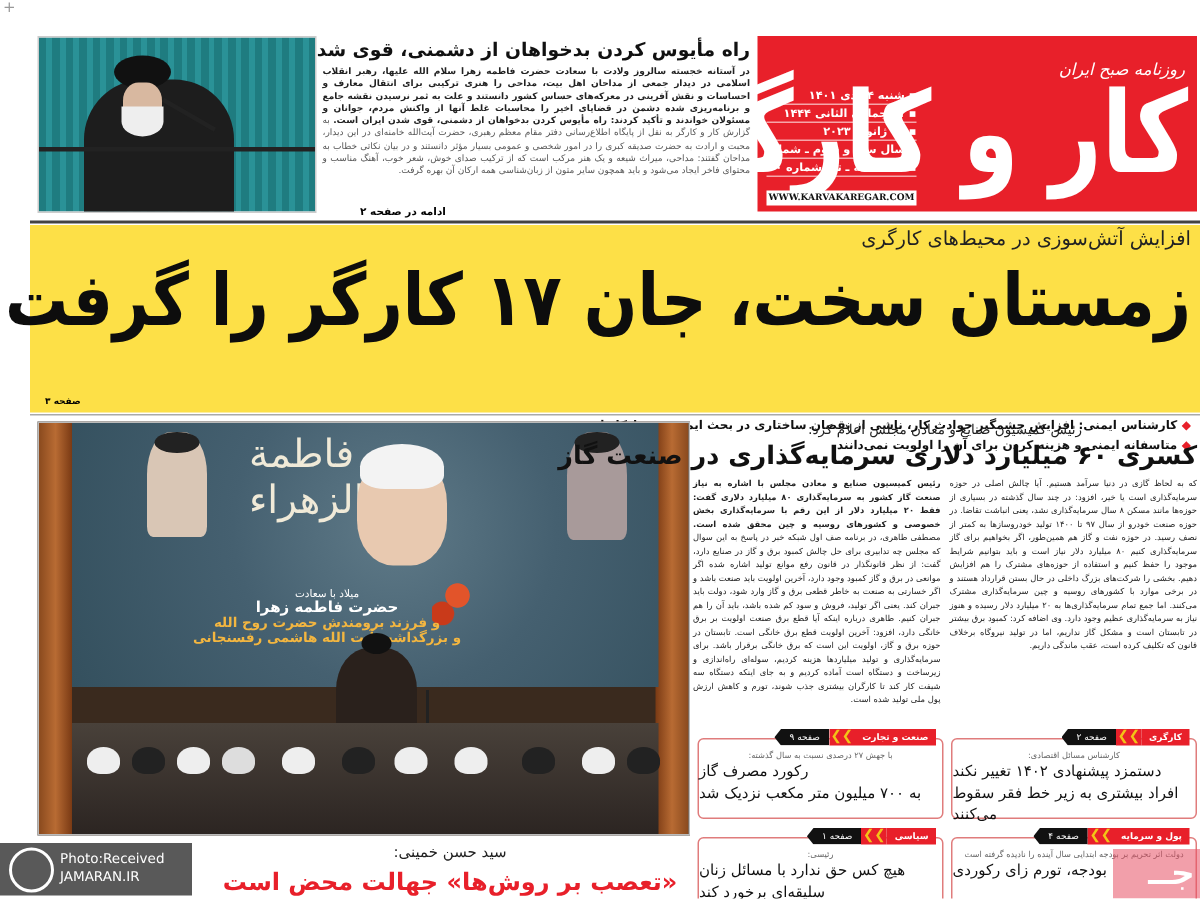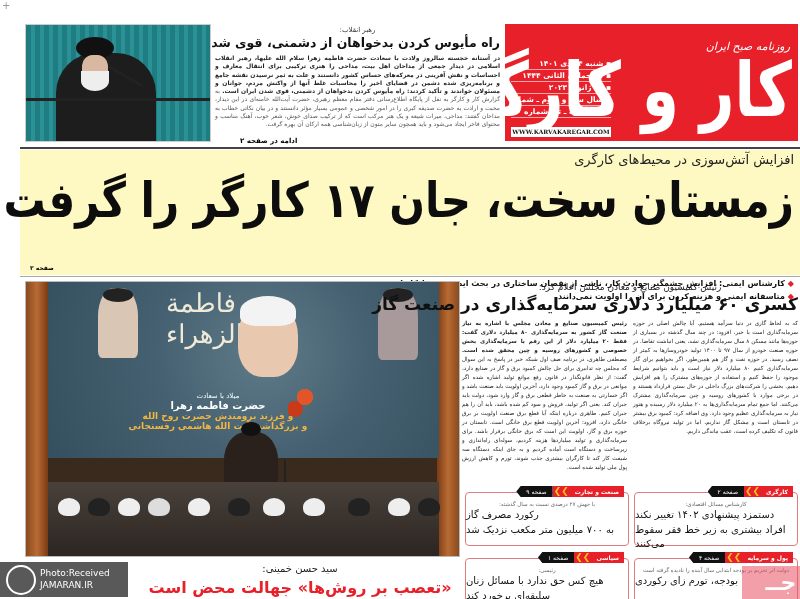--- a/index.html
+++ b/index.html
@@ -54,21 +54,21 @@
   }
   .photo-leader .turban { position: absolute; left: 50px; top: 12px; width: 38px; height: 22px; background: #111; border-radius: 50%; }
   .photo-leader .face { position: absolute; left: 56px; top: 30px; width: 26px; height: 30px; background: #d8b8a0; border-radius: 40%; }
   .photo-leader .beard { position: absolute; left: 55px; top: 46px; width: 28px; height: 20px; background: #eee; border-radius: 0 0 50% 50%; }
   .photo-leader .mic { position: absolute; left: 80px; top: 50px; width: 40px; height: 3px; background: #222; transform: rotate(30deg); }
   .photo-leader .bar { position: absolute; left: 0; top: 73px; width: 100%; height: 3px; background: #222; }
 
   .rule-top { position: absolute; left: 20px; top: 147px; width: 780px; height: 2px; background: #444; }
 
   
-  .band { position: absolute; left: 20px; top: 150px; width: 780px; height: 125px; background: #fef9c3; }
+  .band { position: absolute; left: 20px; top: 150px; width: 780px; height: 125px; background: #fde047; }
   .band-kicker { position: absolute; right: 6px; top: 2px; font-size: 13px; color: #222; }
   .band-headline {
     position: absolute; right: 6px; top: 22px; font-size: 42px; font-weight: bold; color: #0d0d0d;
     white-space: nowrap; letter-spacing: -1px; transform: scaleY(1.15); transform-origin: top right;
   }
   .band-bullets { position: absolute; right: 6px; top: 83px; margin-top: 44px; }
   .band-bullet { font-size: 8px; font-weight: bold; color: #111; line-height: 13px; white-space: nowrap; }
   .band-bullet .diamond { color: #e8202a; margin-left: 3px; }
   .band-page { position: absolute; left: 10px; top: 114px; font-size: 6px; font-weight: bold; }
 
@@ -151,21 +151,20 @@
       <div class="mast-info-line">شنبه ۲۴ دی ۱۴۰۱</div>
       <div class="mast-info-line">۲۱ جمادی الثانی ۱۴۴۴</div>
       <div class="mast-info-line">۱۴ ژانویه ۲۰۲۳</div>
       <div class="mast-info-line">سال سی و سوم ـ شماره ۹۱۰۲</div>
       <div class="mast-info-line">۱۲ صفحه ـ تک شماره ۵۰۰۰۰ ریال</div>
     </div>
     <div class="mast-url">WWW.KARVAKAREGAR.COM</div>
   </div>
 
   <div class="leader rtl">
-    <div class="leader-kicker">رهبر انقلاب:</div>
     <div class="leader-title">راه مأیوس کردن بدخواهان از دشمنی، قوی شدن ایران است</div>
     <div class="leader-body">
       <b>در آستانه خجسته سالروز ولادت با سعادت حضرت فاطمه زهرا سلام الله علیها، رهبر انقلاب اسلامی در دیدار جمعی از مداحان اهل بیت، مداحی را هنری ترکیبی برای انتقال معارف و احساسات و نقش آفرینی در معرکه‌های حساس کشور دانستند و علت به ثمر نرسیدن نقشه جامع و برنامه‌ریزی شده دشمن در قضایای اخیر را محاسبات غلط آنها از واکنش مردم، جوانان و مسئولان خواندند و تأکید کردند: راه مأیوس کردن بدخواهان از دشمنی، قوی شدن ایران است.</b>
       <span class="muted">به گزارش کار و کارگر به نقل از پایگاه اطلاع‌رسانی دفتر مقام معظم رهبری، حضرت آیت‌الله خامنه‌ای در این دیدار، محبت و ارادت به حضرت صدیقه کبری را در امور شخصی و عمومی بسیار مؤثر دانستند و در بیان نکاتی خطاب به مداحان گفتند: مداحی، میراث شیعه و یک هنر مرکب است که از ترکیب صدای خوش، شعر خوب، آهنگ مناسب و محتوای فاخر ایجاد می‌شود و باید همچون سایر متون از زبان‌شناسی همه ارکان آن بهره گرفت.</span>
     </div>
     <div class="leader-cont">ادامه در صفحه ۲</div>
   </div>
 
   <div class="photo-leader">
     <div class="figure"></div>

